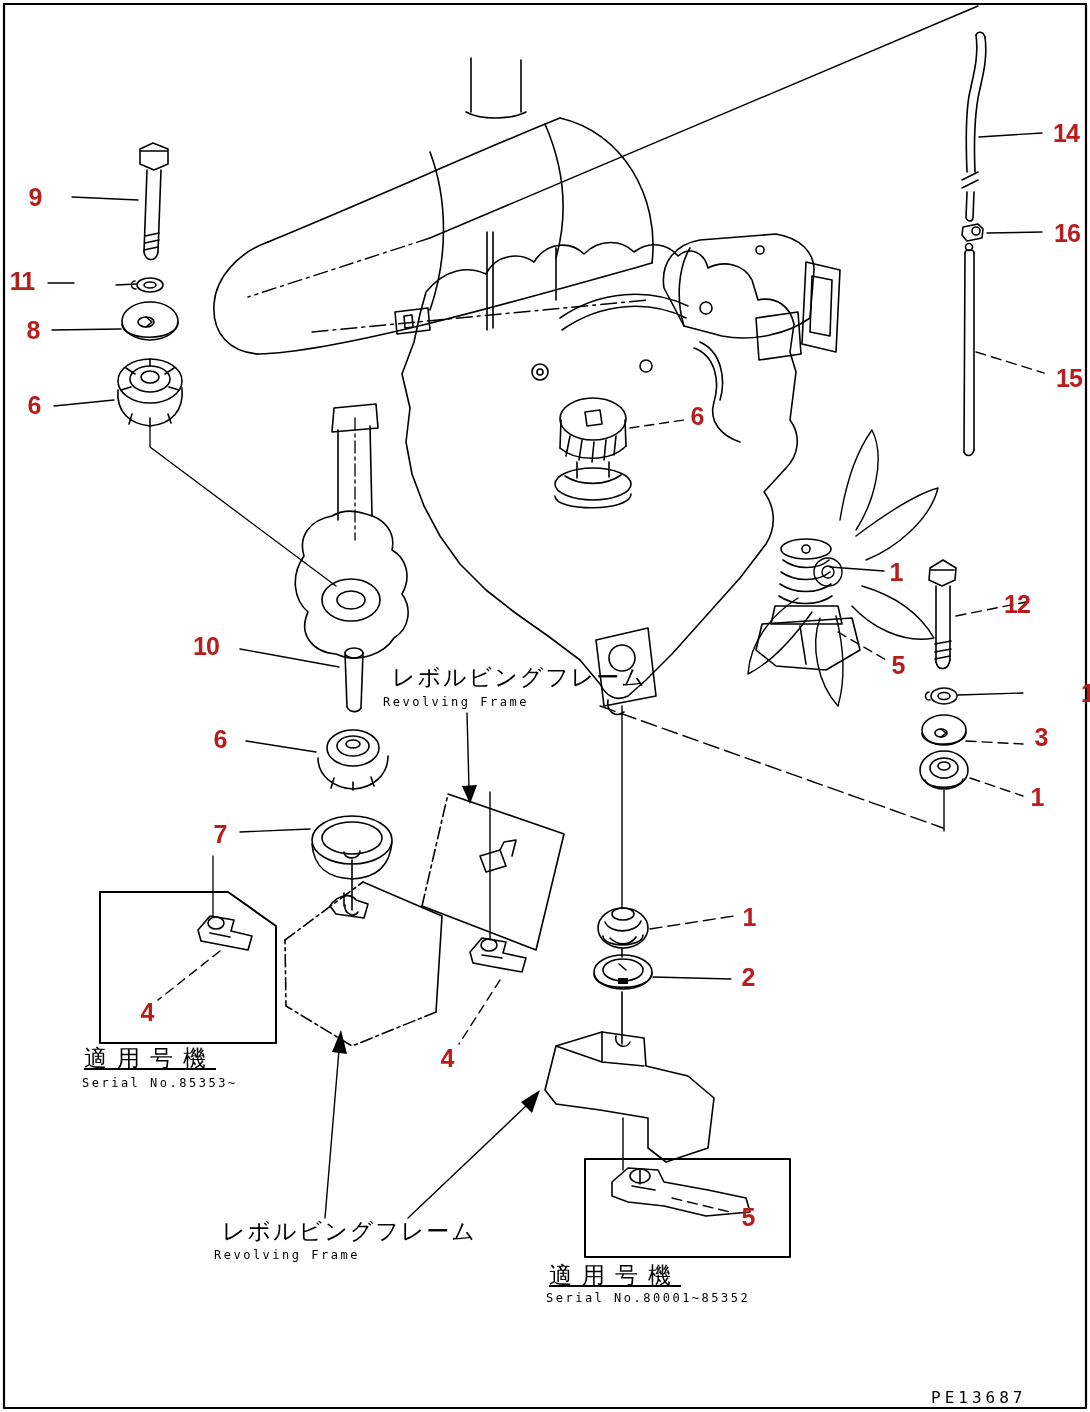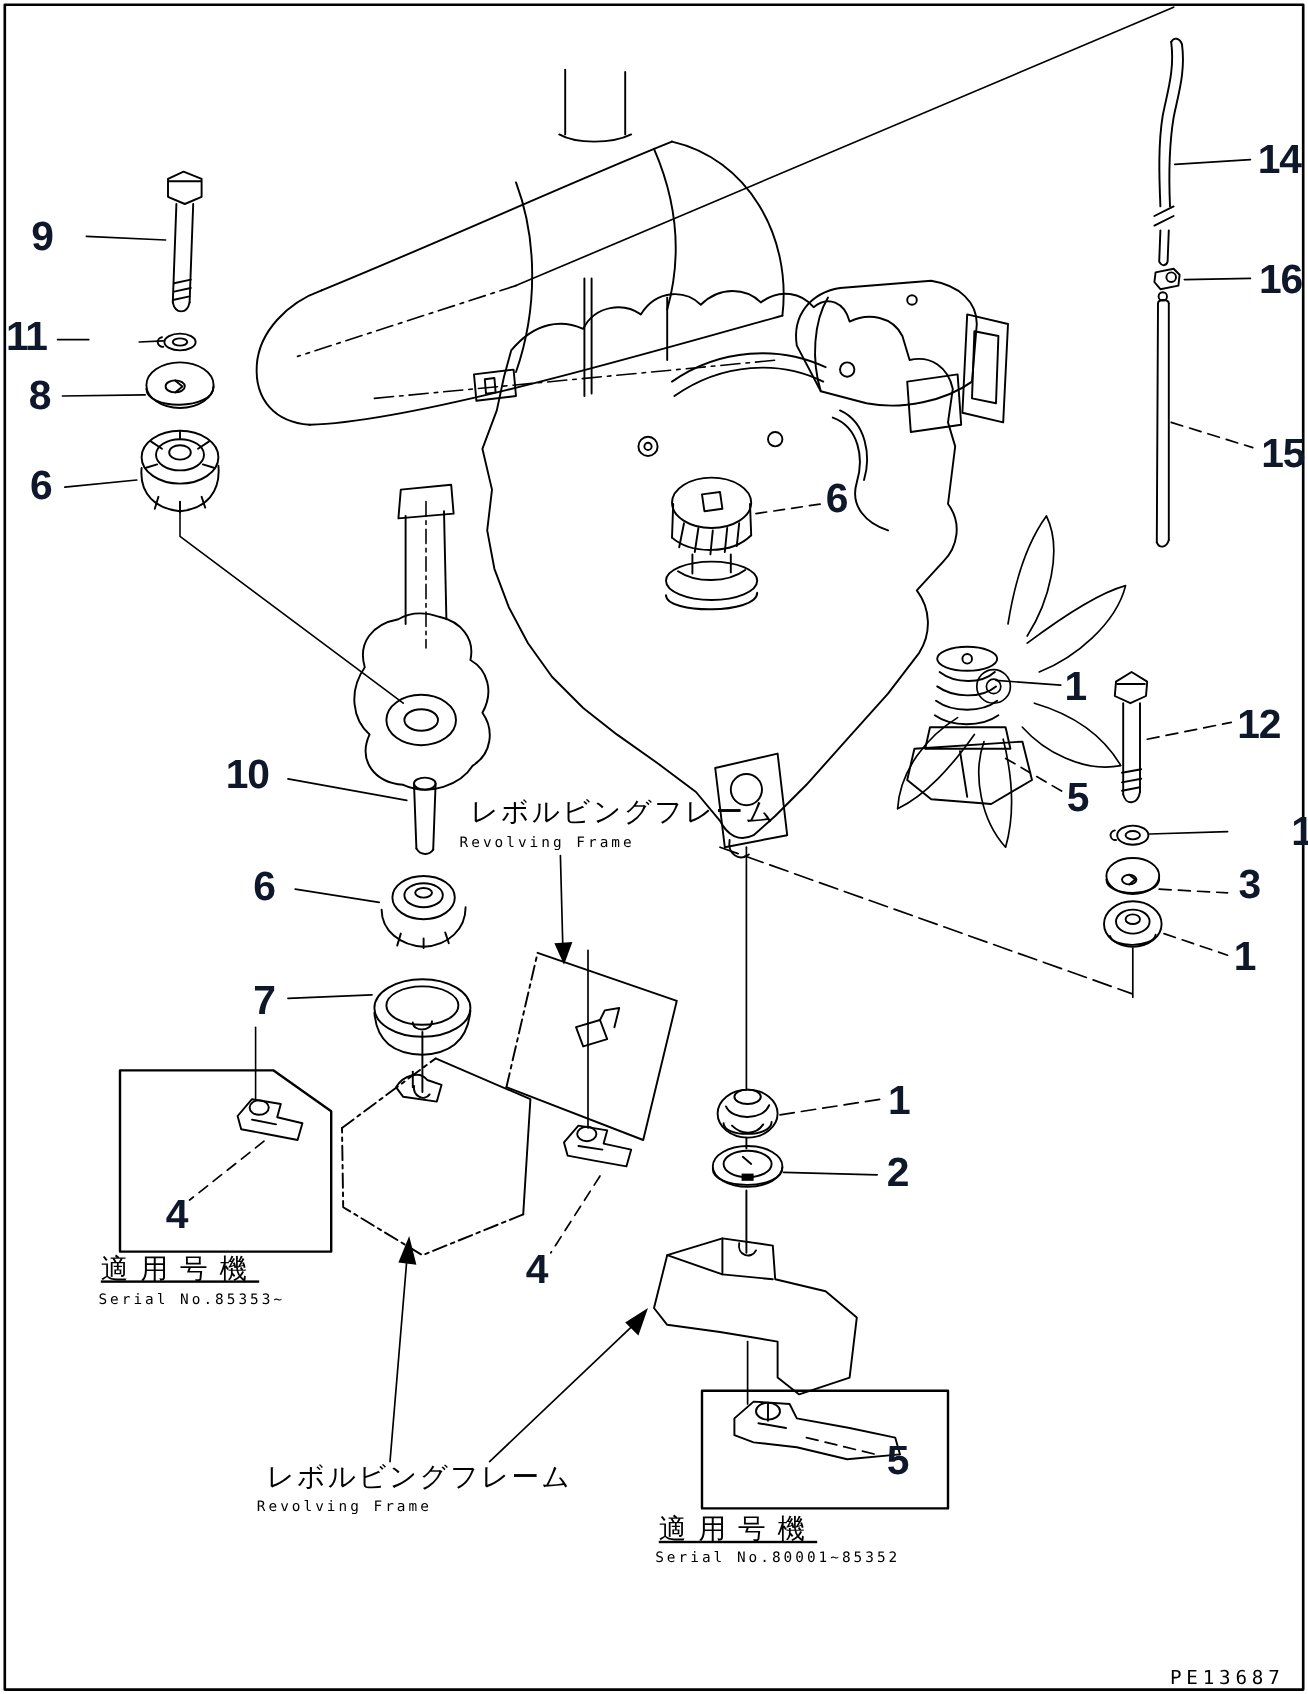--- a/index.html
+++ b/index.html
@@ -1,21 +1,21 @@
 <!DOCTYPE html>
 <html><head>
 <meta charset="utf-8">
 <style>
   html,body{margin:0;padding:0;background:#888;}
   .page{position:relative;width:1090px;height:1412px;background:#ffffff;overflow:hidden;
         font-family:"Liberation Sans",sans-serif;}
   .art{position:absolute;left:0;top:0;}
   .callout{position:absolute;transform:translate(-50%,-50%);
-           font-family:"Liberation Sans",sans-serif;font-weight:700;font-size:34px;
-           color:#0f172a;line-height:1;letter-spacing:-1px;white-space:nowrap;}
+           font-family:"Liberation Sans",sans-serif;font-weight:700;font-size:25px;
+           color:#b91c1c;line-height:1;letter-spacing:-1px;white-space:nowrap;}
   .ann{position:absolute;color:#000;font-family:"DejaVu Sans Mono",monospace;
        white-space:nowrap;line-height:1;}
   .ann.jp{font-size:23px;letter-spacing:2px;}
   .ann.jp.wide{letter-spacing:10px;text-decoration:underline;}
   .ann.en{font-size:12px;letter-spacing:2.5px;text-align:center;}
   .ann.code{font-size:16px;letter-spacing:4px;}
 </style>
 </head>
 <body>
 
@@ -317,28 +317,28 @@
 <span class="callout" style="left:447px;top:1058px">4</span>
 <span class="callout" style="left:697px;top:416px">6</span>
 <span class="callout" style="left:896px;top:572px">1</span>
 <span class="callout" style="left:898px;top:665px">5</span>
 <span class="callout" style="left:749px;top:917px">1</span>
 <span class="callout" style="left:748px;top:977px">2</span>
 <span class="callout" style="left:748px;top:1217px">5</span>
 <span class="callout" style="left:1066px;top:133px">14</span>
 <span class="callout" style="left:1067px;top:233px">16</span>
 <span class="callout" style="left:1069px;top:378px">15</span>
-<span class="callout" style="left:1049px;top:604px">12</span>
+<span class="callout" style="left:1017px;top:604px">12</span>
 <span class="callout" style="left:1094px;top:693px">13</span>
 <span class="callout" style="left:1041px;top:737px">3</span>
 <span class="callout" style="left:1037px;top:797px">1</span>
 
 <div class="ann jp" style="left:392px;top:666px">レボルビングフレーム</div>
 <div class="ann en" style="left:383px;top:696px">Revolving Frame</div>
 <div class="ann jp" style="left:222px;top:1220px">レボルビングフレーム</div>
 <div class="ann en" style="left:214px;top:1249px">Revolving Frame</div>
 <div class="ann jp wide" style="left:84px;top:1047px">適用号機</div>
 <div class="ann en" style="left:82px;top:1077px">Serial No.85353~</div>
 <div class="ann jp wide" style="left:549px;top:1264px">適用号機</div>
 <div class="ann en" style="left:546px;top:1292px">Serial No.80001~85352</div>
-<div class="ann code" style="left:975px;top:1390px">PE13687</div>
+<div class="ann code" style="left:931px;top:1390px">PE13687</div>
 
 </div>
 
 </body></html>

